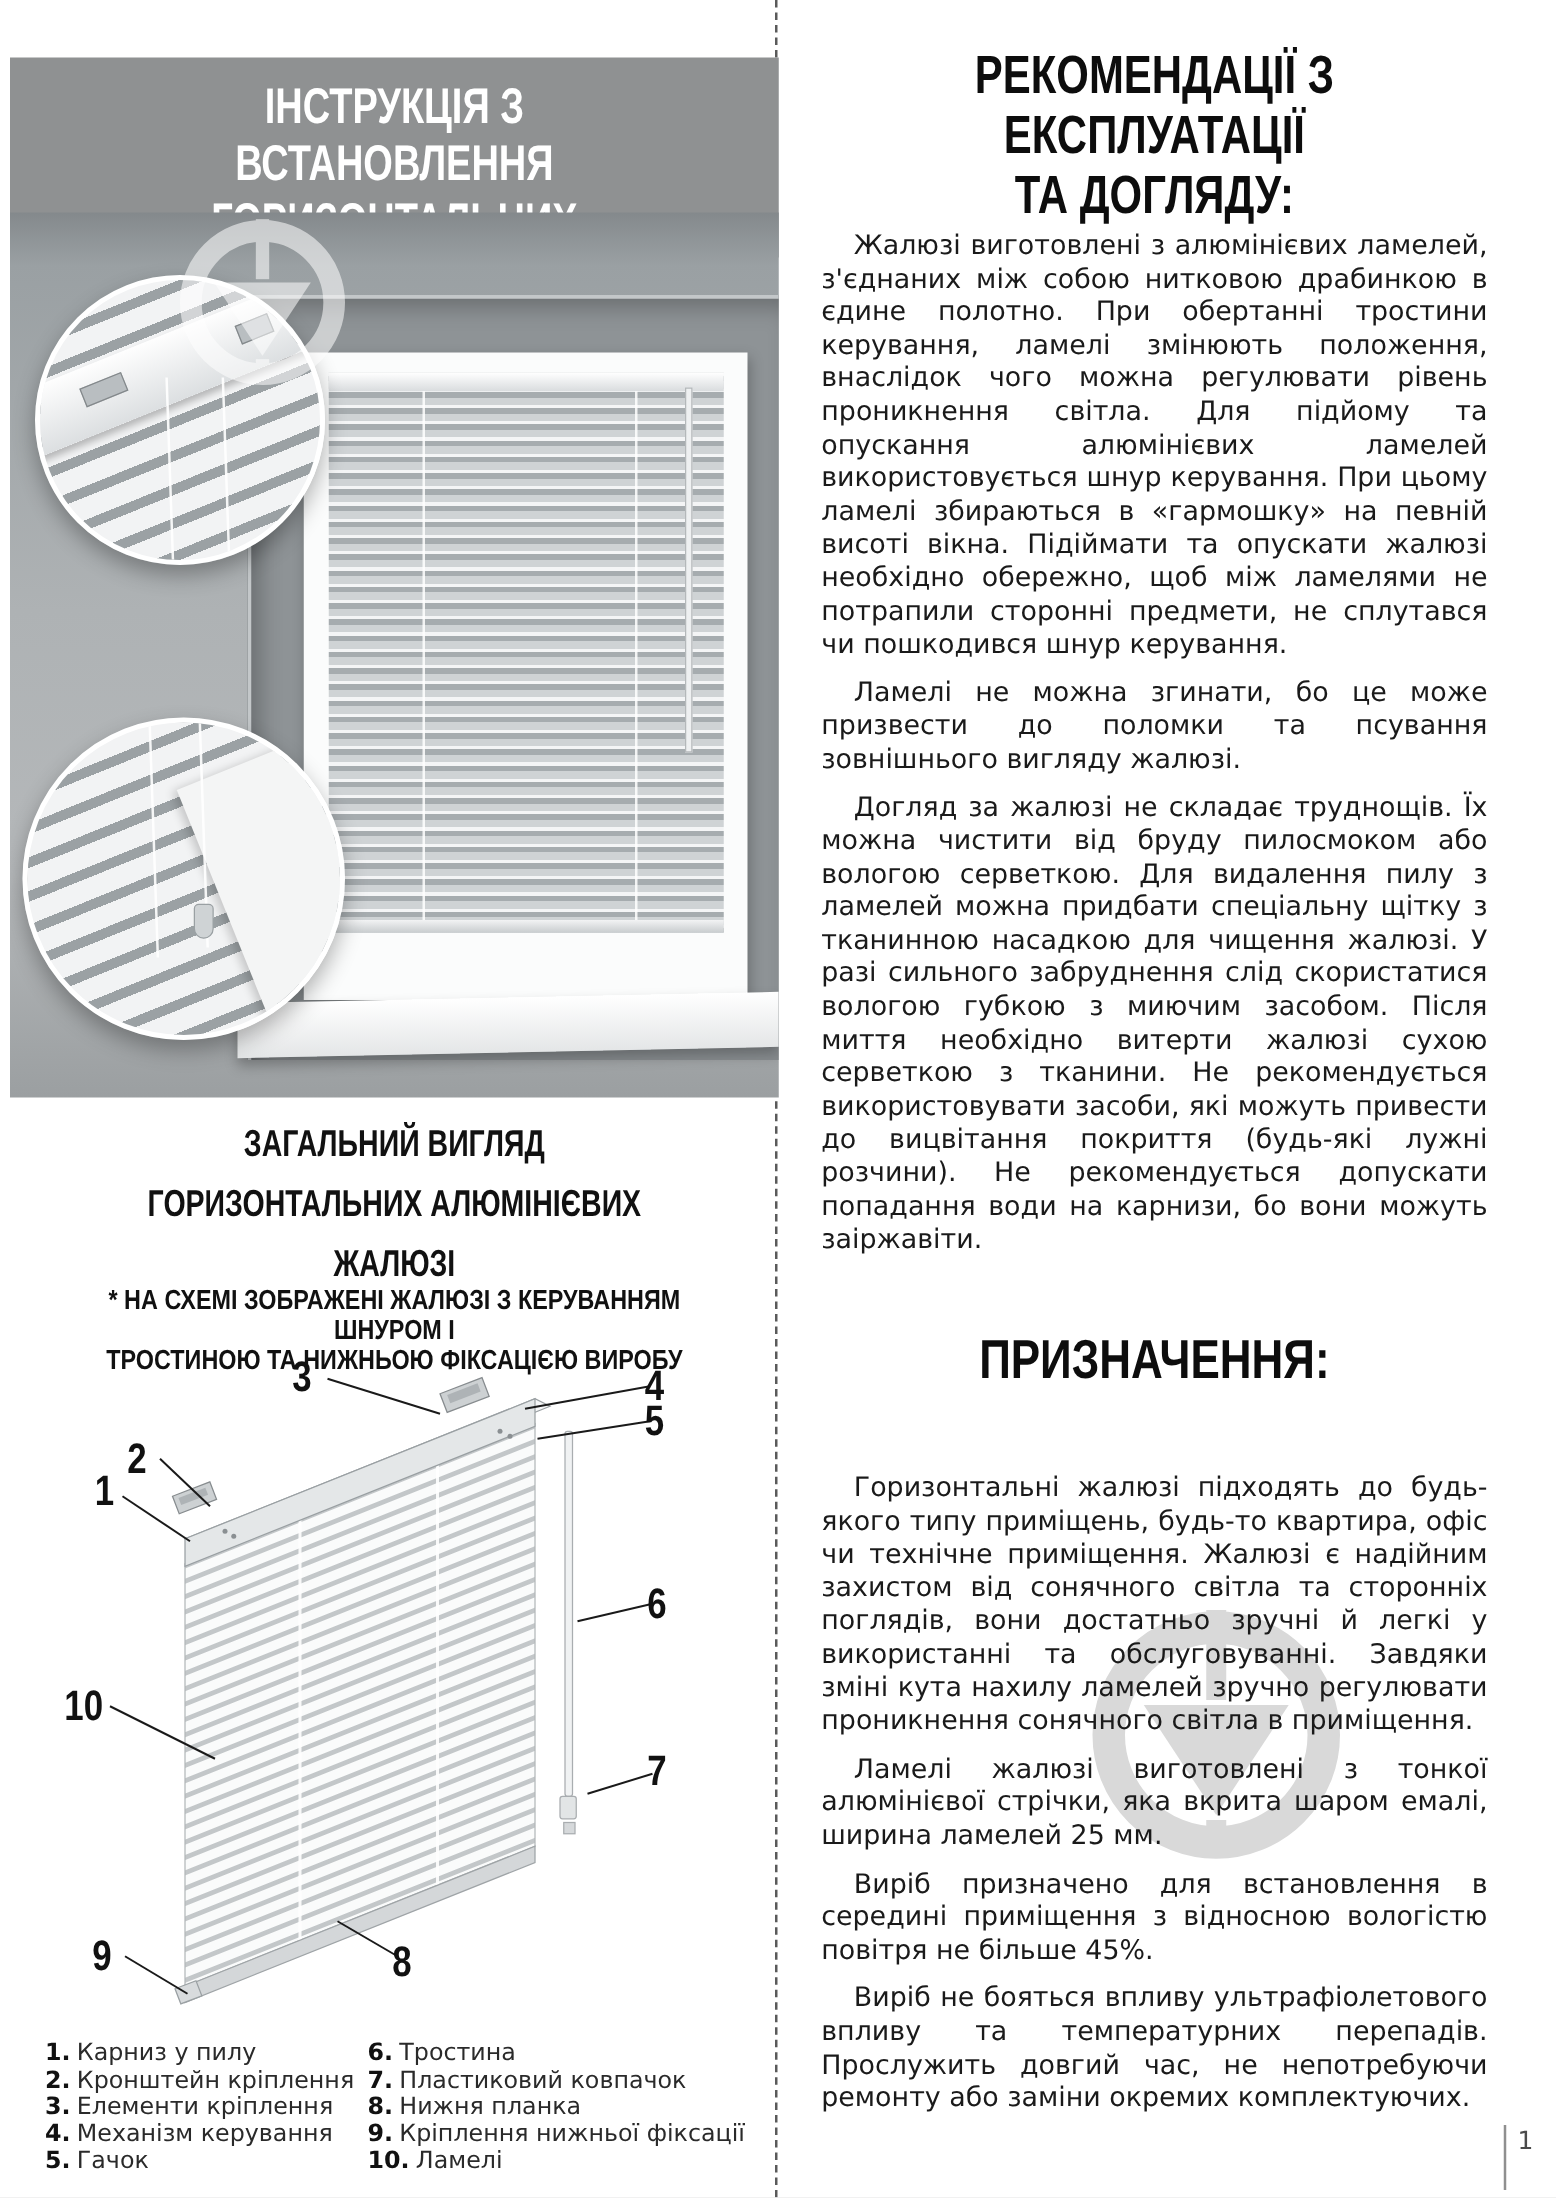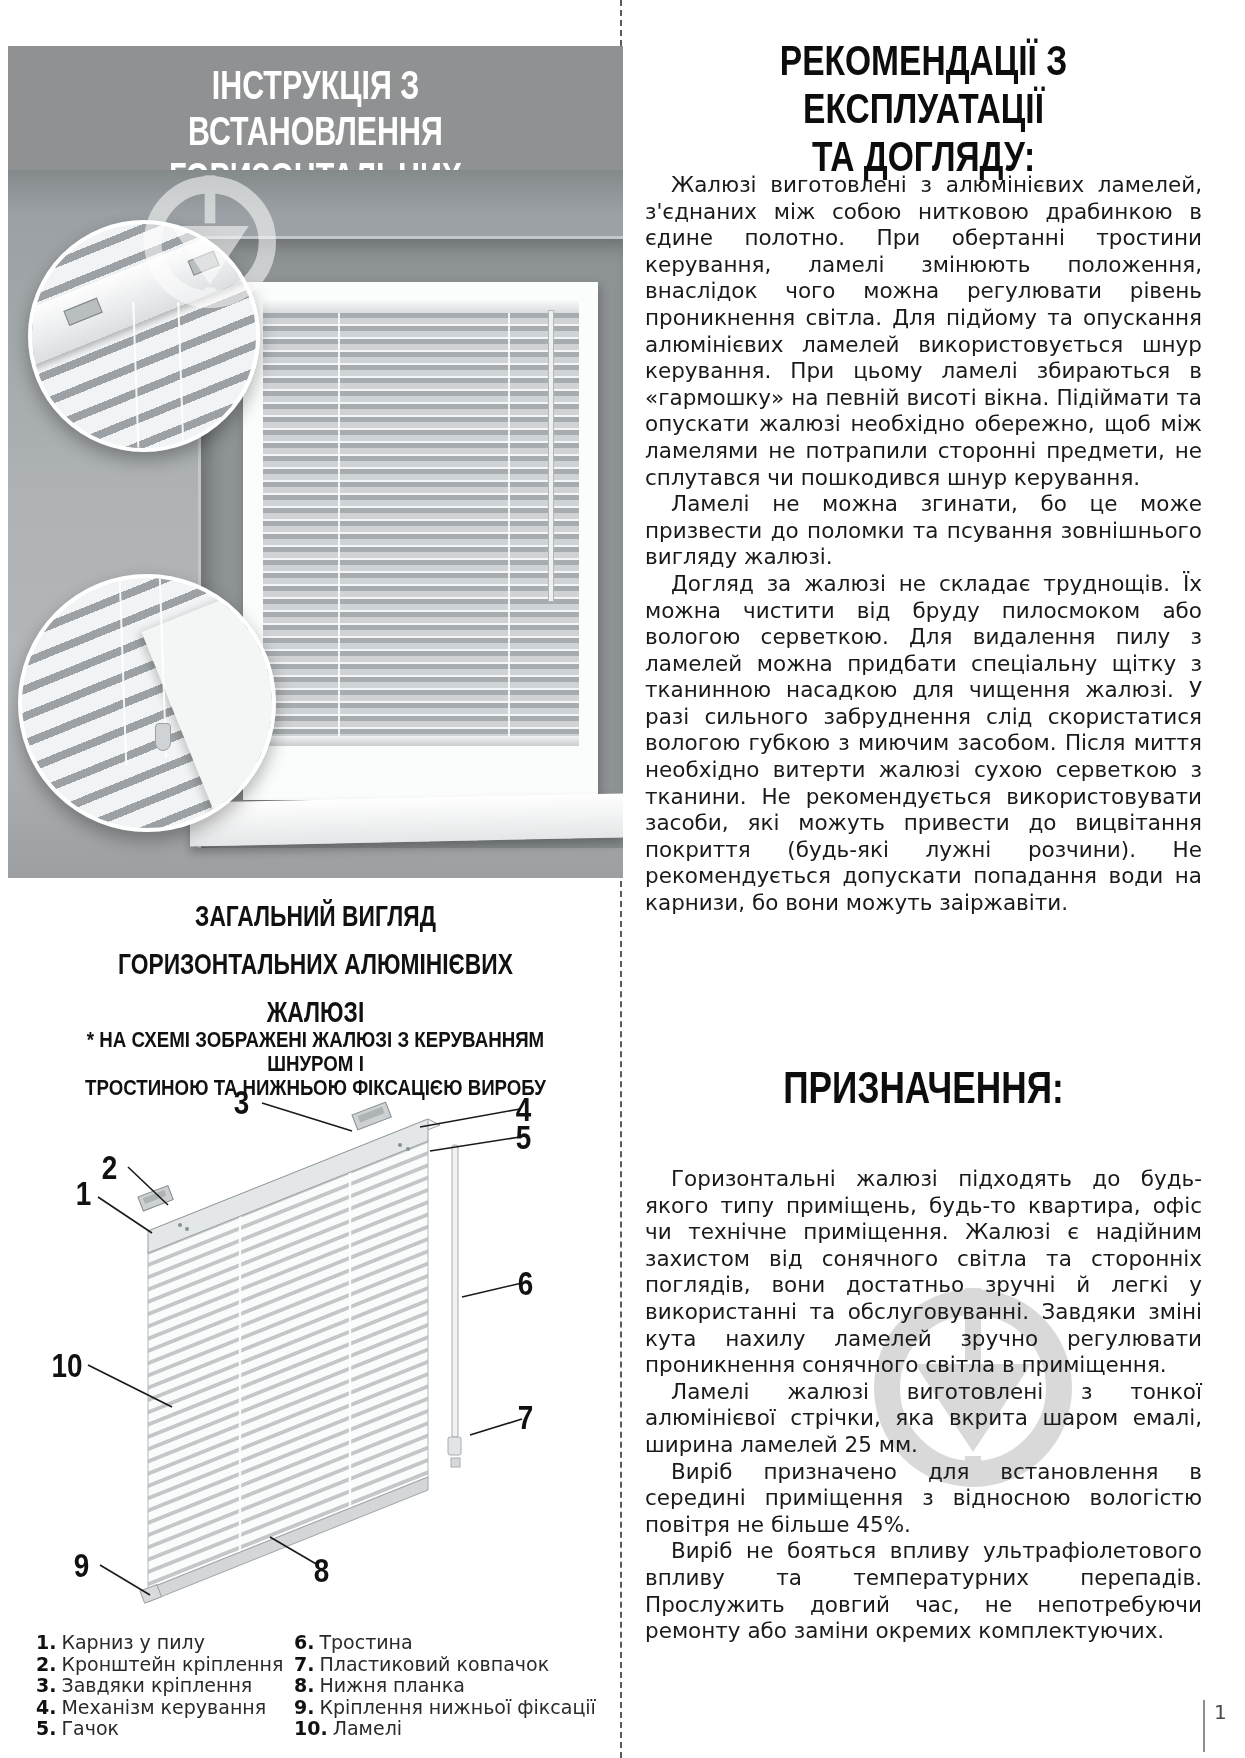--- a/index.html
+++ b/index.html
@@ -57,21 +57,21 @@
   .legend{left:36px;top:1632px;width:580px;font-size:19px;line-height:21.5px;color:#2a2a2a;}
   .leg{list-style:none;margin:0;padding:0;position:absolute;top:0;}
   .leg.l1{left:0;width:250px;}
   .leg.l2{left:258px;width:330px;}
   .leg .n{font-weight:700;color:#111;margin-right:5px;}
   
   .rcol{left:645px;top:0;width:557px;height:1758px;}
   .care-title{position:absolute;top:36px;left:0;width:100%;font-size:43px;line-height:48px;color:#0d0d0d;}
   .body-text{position:absolute;left:0;width:100%;font-size:21.5px;line-height:26.6px;
              text-align:justify;z-index:2;}
-  .body-text p{margin:0;text-indent:26px;}
+  .body-text p{margin:12px;text-indent:26px;}
   .care-body{top:172px;}
   .purpose-title{position:absolute;top:1064px;left:0;width:100%;font-size:44px;line-height:48px;color:#0d0d0d;}
   .purpose-body{top:1166px;}
   .wm-right{position:absolute;left:208px;top:1268px;width:240px;height:240px;z-index:1;}
   .page-num{position:absolute;left:558px;top:1700px;height:52px;border-left:2px solid #8f8f8f;
             padding-left:9px;font-size:20px;color:#4a4a4a;z-index:3;}
 </style>
 </head>
 <body>
 
@@ -198,21 +198,21 @@
     <div class="co" style="left:496px;top:315px;">7</div>
     <div class="co" style="left:292px;top:468px;">8</div>
     <div class="co" style="left:52px;top:463px;">9</div>
     <div class="co" style="left:28px;top:263px;">10</div>
   </div>
 
   <div class="abs legend">
     <ul class="leg l1">
       <li><span class="n">1.</span><span>Карниз у пилу</span></li>
       <li><span class="n">2.</span><span>Кронштейн кріплення</span></li>
-      <li><span class="n">3.</span><span>Завдяки кріплення</span></li>
+      <li><span class="n">3.</span><span>Елементи кріплення</span></li>
       <li><span class="n">4.</span><span>Механізм керування</span></li>
       <li><span class="n">5.</span><span>Гачок</span></li>
     </ul>
     <ul class="leg l2">
       <li><span class="n">6.</span><span>Тростина</span></li>
       <li><span class="n">7.</span><span>Пластиковий ковпачок</span></li>
       <li><span class="n">8.</span><span>Нижня планка</span></li>
       <li><span class="n">9.</span><span>Кріплення нижньої фіксації</span></li>
       <li><span class="n">10.</span><span>Ламелі</span></li>
     </ul>

